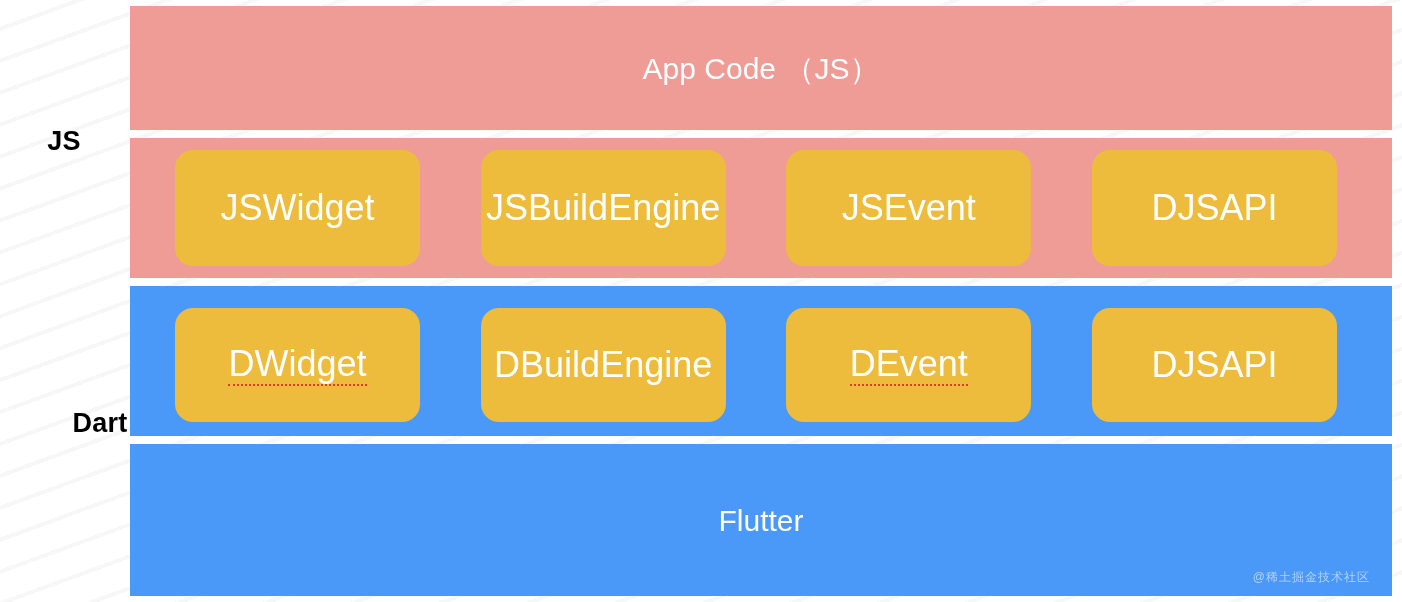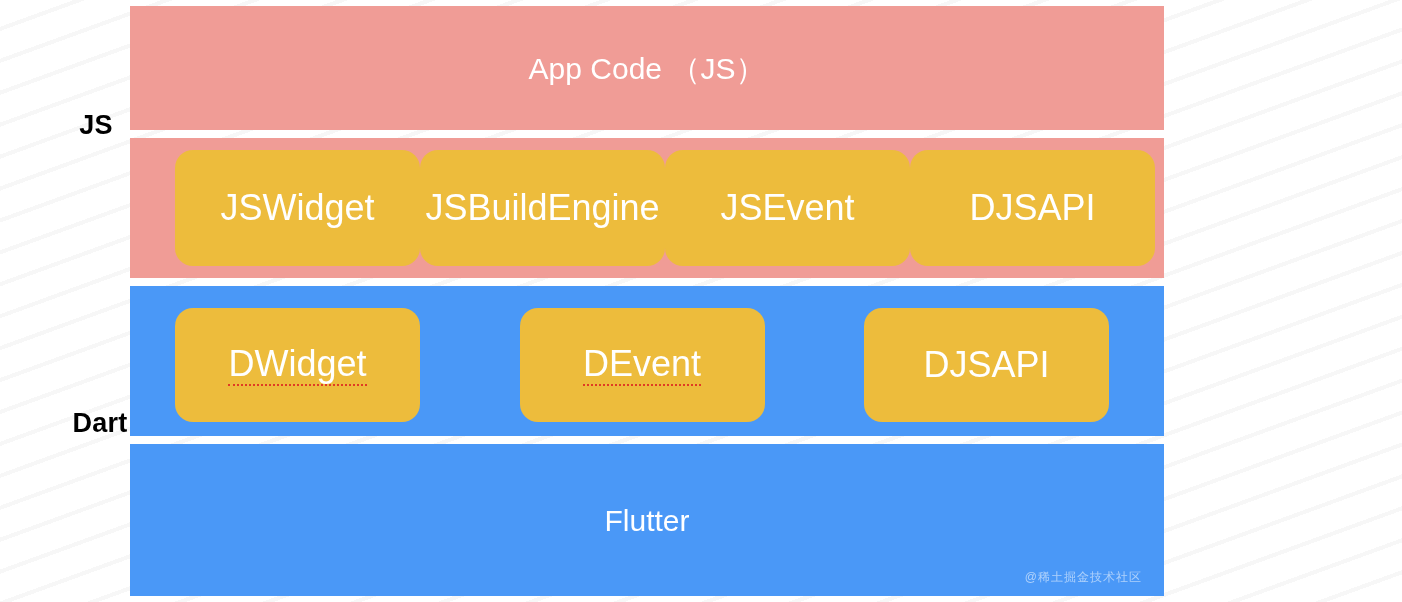--- a/index.html
+++ b/index.html
@@ -40,28 +40,28 @@
     position: absolute;
     left: 0;
     width: 128px;
     text-align: center;
     color: #000000;
     font-weight: bold;
     font-size: 27px;
     letter-spacing: 0.2px;
     white-space: nowrap;
   }
-  .side-label.js   { top: 110px; padding-left: 32px; }
+  .side-label.js   { top: 126px; }
   .side-label.dart { top: 408px; padding-left: 36px; }
 
   
   .band {
     position: absolute;
     left: 130px;
-    width: 1034px;
+    width: 1262px;
     box-sizing: border-box;
   }
 
   .band-appcode {
     top: 6px;
     height: 124px;
     background: #F09C96;
     display: flex;
     align-items: center;
     justify-content: center;
@@ -186,20 +186,23 @@
     </div>
   </div>
 
   <div class="band band-dartrow">
     <div class="modules">
 
       <div class="module">
         <span class="module-label misspelled">DWidget</span>
       </div>
 
+      <div class="module">
+        <span class="module-label">DBuildEngine</span>
+      </div>
 
       <div class="module">
         <span class="module-label misspelled">DEvent</span>
       </div>
 
       <div class="module">
         <span class="module-label">DJSAPI</span>
       </div>
 
     </div>

